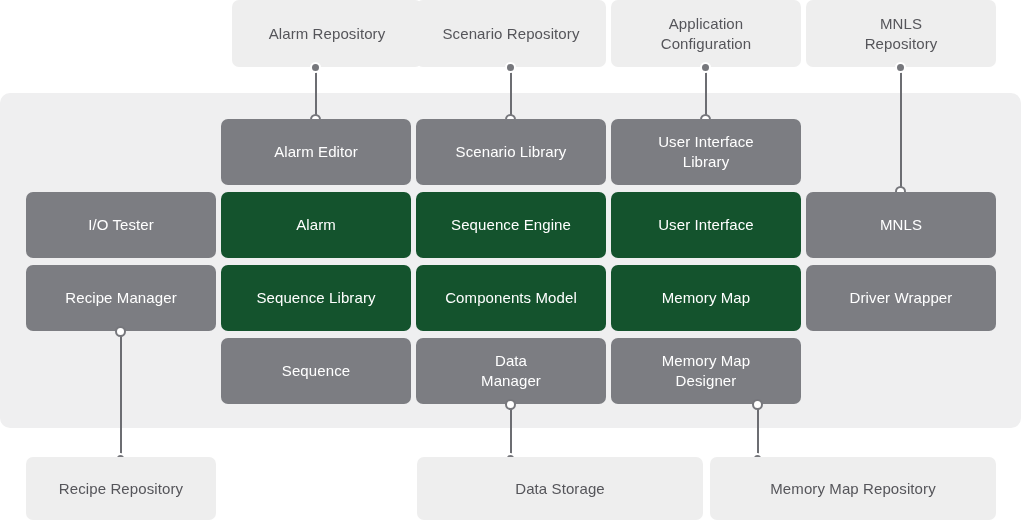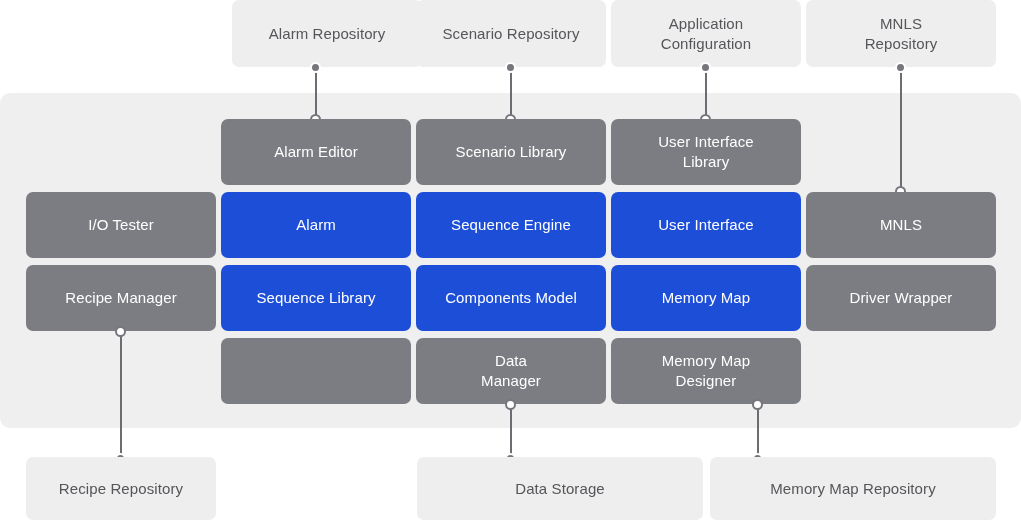--- a/index.html
+++ b/index.html
@@ -44,21 +44,21 @@
   }
   .node.repo {
     background: #eeeeee;
     color: #55555a;
   }
   .node.core {
     background: #7c7d82;
     color: #ffffff;
   }
   .node.accent {
-    background: #1d4ed8;
+    background: #14532d;
     color: #ffffff;
   }
   .node span { display: block; }
 
   
   .conn-line {
     position: absolute;
     width: 2px;
     background: #6c6d72;
   }
@@ -165,20 +165,21 @@
   </div>
   <div class="node accent" style="left:611px; top:265px; width:190px; height:66px;">
     <span>Memory Map</span>
   </div>
   <div class="node core" style="left:806px; top:265px; width:190px; height:66px;">
     <span>Driver Wrapper</span>
   </div>
 
   <div class="node core" style="left:221px; top:338px; width:190px; height:66px;">
     <div>
+      <span>Sequence</span>
     </div>
   </div>
   <div class="node core" style="left:416px; top:338px; width:190px; height:66px;">
     <div>
       <span>Data</span>
       <span>Manager</span>
     </div>
   </div>
   <div class="node core" style="left:611px; top:338px; width:190px; height:66px;">
     <div>

